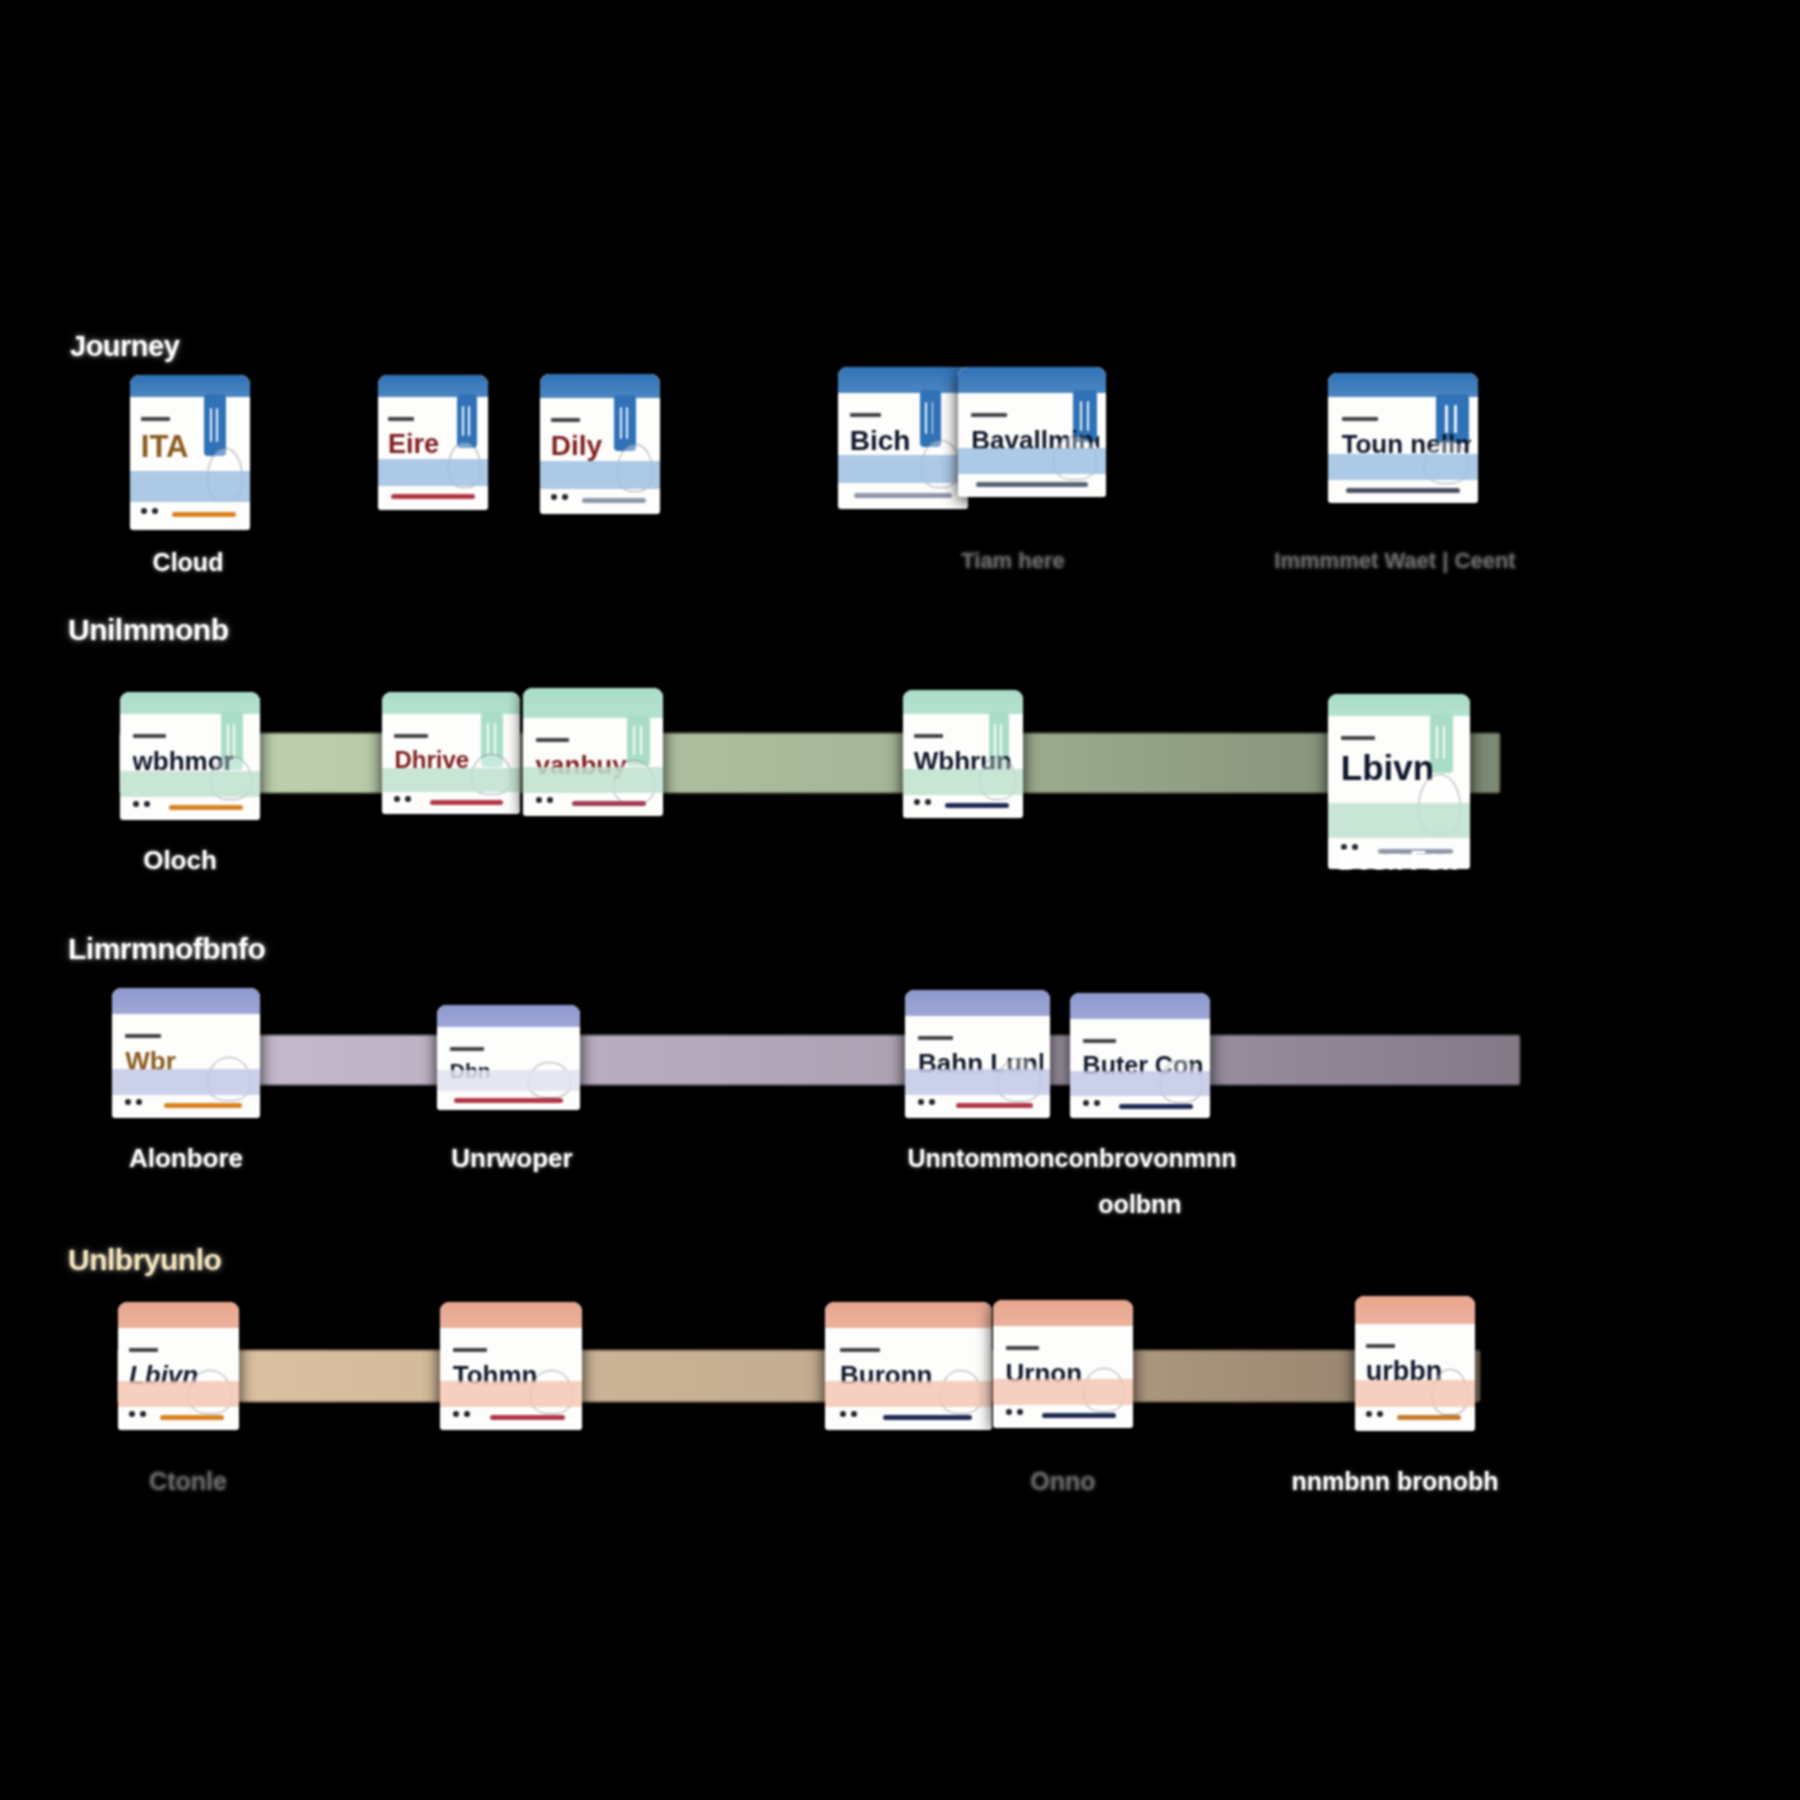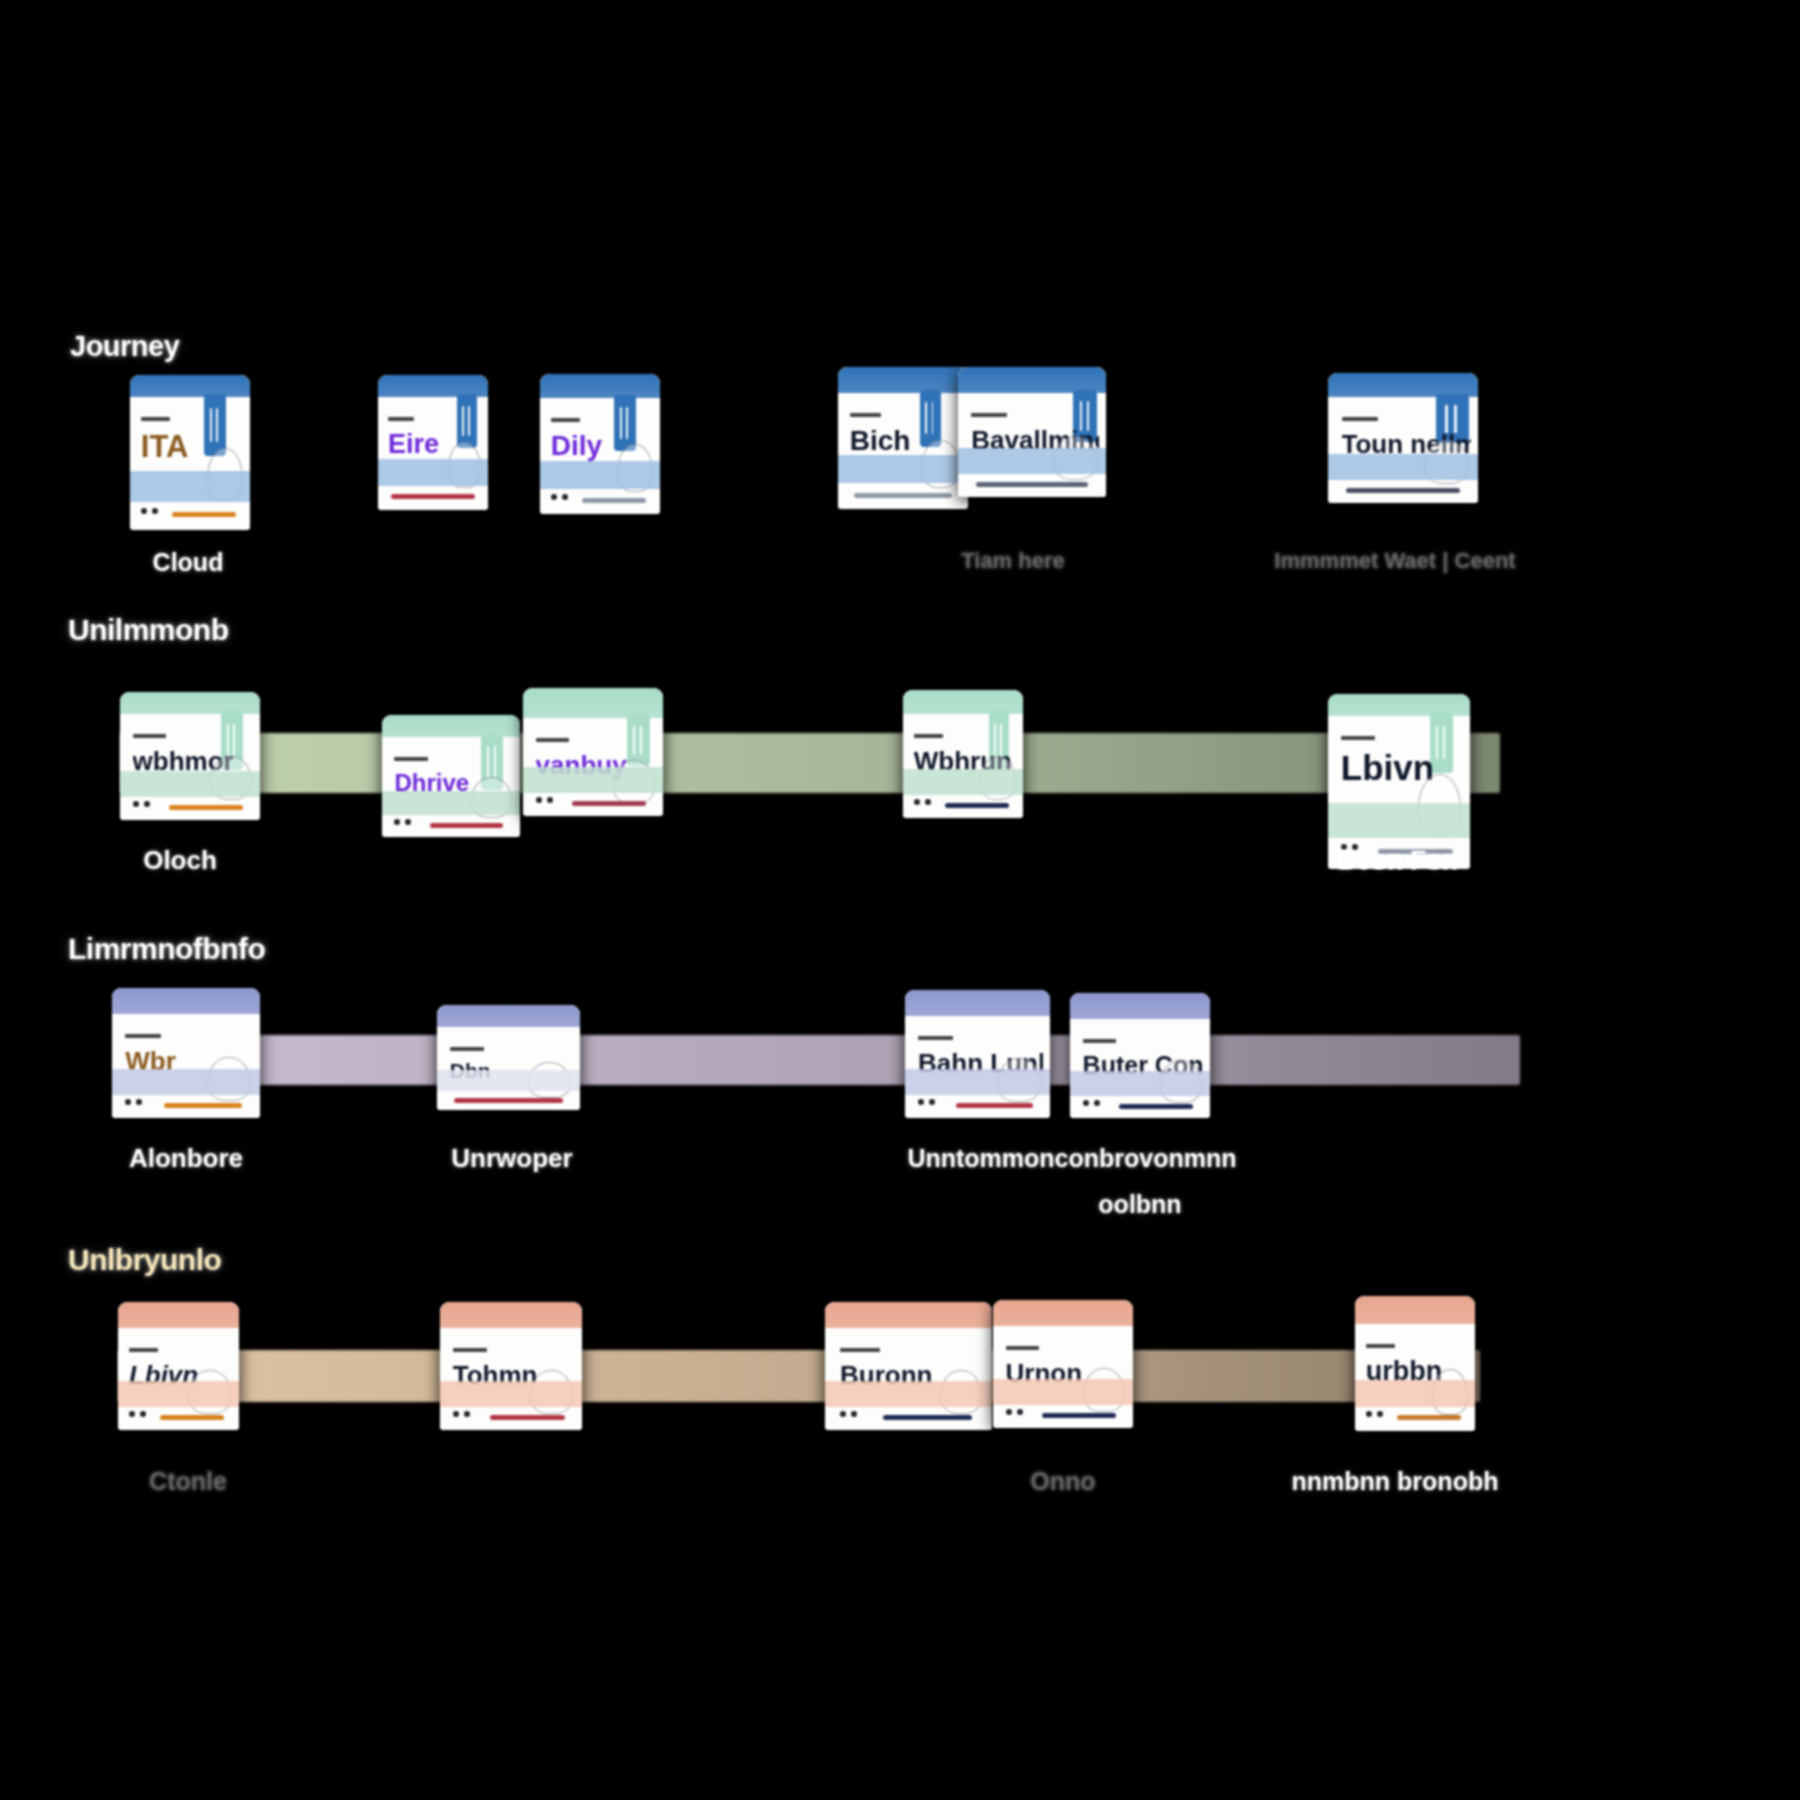--- a/index.html
+++ b/index.html
@@ -72,21 +72,21 @@
   }
   .card .scribble {
     position: absolute;
     font-weight: 700;
     color: #0f172a;
     white-space: nowrap;
     filter: blur(0.7px);
     overflow: hidden;
   }
   .card .scribble.warm  { color: #8a5a1e; }
-  .card .scribble.rose  { color: #6d28d9; }
+  .card .scribble.rose  { color: #7f1d1d; }
   .card .band {
     position: absolute;
     left: 0; width: 100%;
   }
   .card .chipdots {
     position: absolute;
     display: flex;
     gap: 5px;
     align-items: center;
   }
@@ -205,21 +205,21 @@
         <div class="scribble" style="left:9%; top:54px; max-width:86%; font-size:26px;">wbhmor</div>
         <div class="blob" style="right:6%; top:64.24000000000001px; width:42px; height:44px;"></div>
         <div class="band" style="top:79px; height:26px; background:#bfe0cf; opacity:.85;"></div>
         <div class="chipdots" style="left:9%; top:109px;">
           <i></i>
           <i></i>
         </div>
         <div class="underline" style="left:35%; top:113px; width:53%; background:#d9821f;"></div>
       </div>
       <div class="caption" style="left:180px; top:845px; font-size:26px;">Oloch</div>
-      <div class="card" style="left:382px; top:692px; width:138px; height:122px;margin-top:23px;">
+      <div class="card" style="left:382px; top:692px; width:138px; height:122px;">
         <div class="titlebar" style="height:22px; background: linear-gradient(180deg, #a9ddc8 0%, #a9ddc8d9 100%);"></div>
         <div class="tab" style="left:72%; top:19px; width:16%; height:56.120000000000005px; background:#a9ddc8;"></div>
         <div class="rule" style="left:9%; top:42px; width:24%; height:4px;"></div>
         <div class="scribble rose" style="left:9%; top:54px; max-width:86%; font-size:24px;">Dhrive</div>
         <div class="blob" style="right:6%; top:62.260000000000005px; width:41px; height:41px;"></div>
         <div class="band" style="top:76px; height:24px; background:#bfe0cf; opacity:.85;"></div>
         <div class="chipdots" style="left:9%; top:104px;">
           <i></i>
           <i></i>
         </div>

